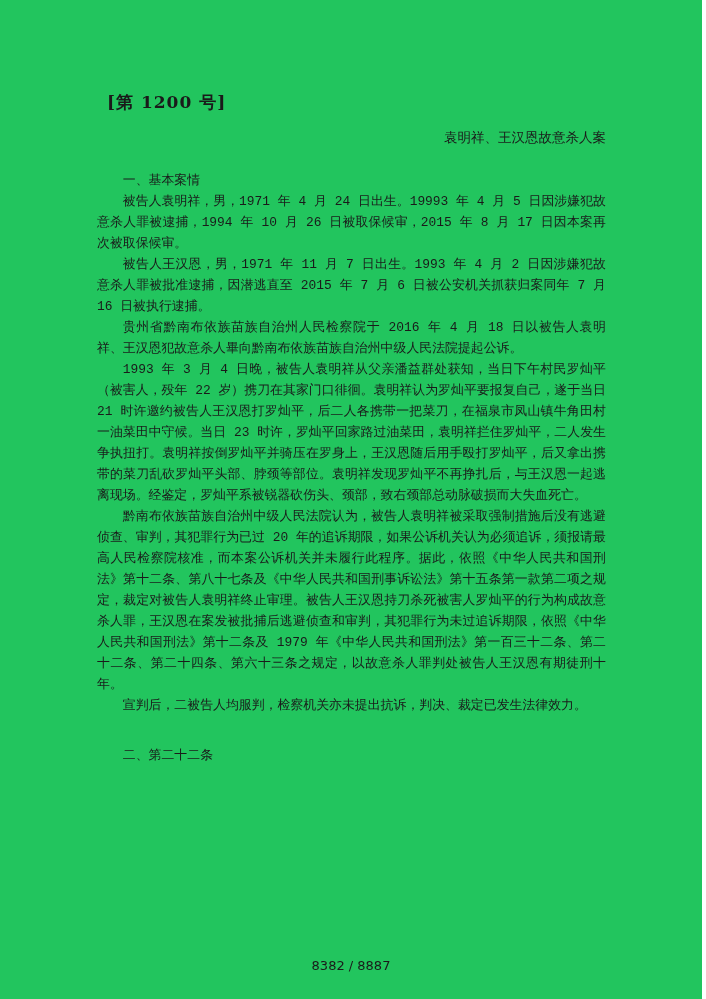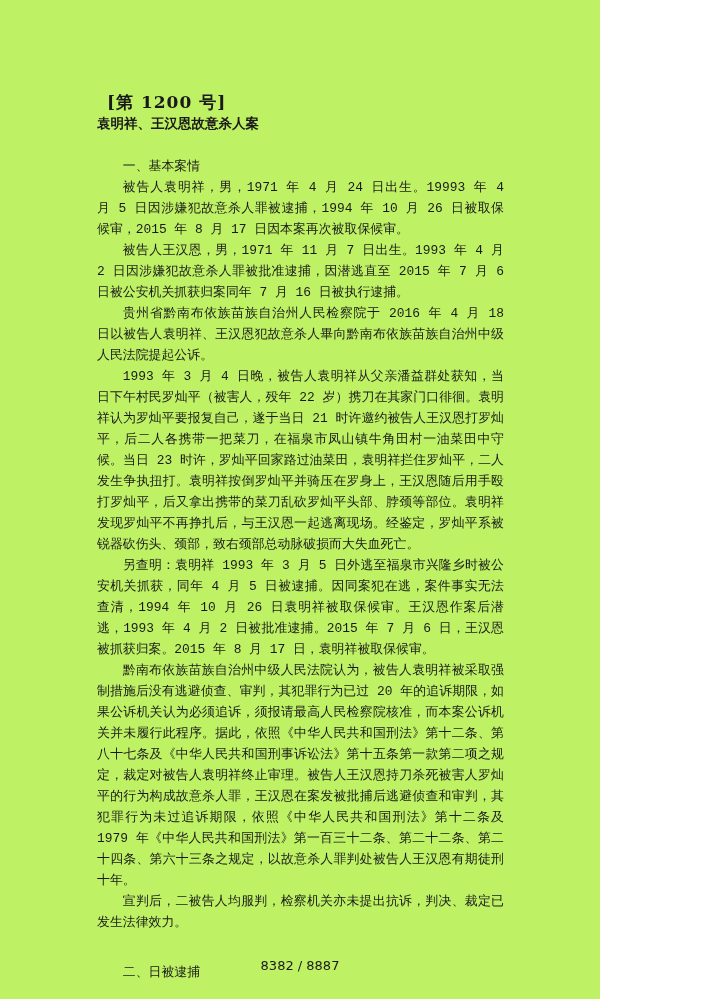--- a/index.html
+++ b/index.html
@@ -2,43 +2,43 @@
 <html><head>
 <meta charset="utf-8">
 <style>
   html, body {
     margin: 0;
     padding: 0;
     background: #ffffff;
   }
   .page {
     position: relative;
-    width: 600px;
+    width: 702px;
     height: 999px;
-    background: #bef264;
+    background: #22c55e;
     color: #1a1a1a;
     font-family: "DejaVu Serif", serif;
     overflow: hidden;
   }
   .content {
     padding: 90px 96px 0 97px;
   }
   .case-number {
     margin: 0 0 0 10px;
     font-size: 17px;
     font-weight: 700;
     line-height: 24px;
     letter-spacing: 1px;
   }
   .case-title {
-    margin: 0 0 0 0;
+    margin: 14px 0 0 0;
     font-size: 13.5px;
-    font-weight: 700;
+    font-weight: 400;
     line-height: 18px;
-    text-align: left;
+    text-align: right;
   }
   .case-subtitle {
     margin: 7px 0 0 0;
     font-size: 13.5px;
     font-weight: 700;
     line-height: 18px;
     text-align: center;
   }
   .doc-body {
     margin-top: 24px;
@@ -74,23 +74,22 @@
       <h1 class="case-number">[第 1200 号]</h1>
       <h2 class="case-title">袁明祥、王汉恩故意杀人案</h2>
     </header>
 
     <main class="doc-body">
       <p>一、基本案情</p>
       <p>被告人袁明祥，男，1971 年 4 月 24 日出生。19993 年 4 月 5 日因涉嫌犯故意杀人罪被逮捕，1994 年 10 月 26 日被取保候审，2015 年 8 月 17 日因本案再次被取保候审。</p>
       <p>被告人王汉恩，男，1971 年 11 月 7 日出生。1993 年 4 月 2 日因涉嫌犯故意杀人罪被批准逮捕，因潜逃直至 2015 年 7 月 6 日被公安机关抓获归案同年 7 月 16 日被执行逮捕。</p>
       <p>贵州省黔南布依族苗族自治州人民检察院于 2016 年 4 月 18 日以被告人袁明祥、王汉恩犯故意杀人畢向黔南布依族苗族自治州中级人民法院提起公诉。</p>
       <p>1993 年 3 月 4 日晚，被告人袁明祥从父亲潘益群处获知，当日下午村民罗灿平（被害人，殁年 22 岁）携刀在其家门口徘徊。袁明祥认为罗灿平要报复自己，遂于当日 21 时许邀约被告人王汉恩打罗灿平，后二人各携带一把菜刀，在福泉市凤山镇牛角田村一油菜田中守候。当日 23 时许，罗灿平回家路过油菜田，袁明祥拦住罗灿平，二人发生争执扭打。袁明祥按倒罗灿平并骑压在罗身上，王汉恩随后用手殴打罗灿平，后又拿出携带的菜刀乱砍罗灿平头部、脖颈等部位。袁明祥发现罗灿平不再挣扎后，与王汉恩一起逃离现场。经鉴定，罗灿平系被锐器砍伤头、颈部，致右颈部总动脉破损而大失血死亡。</p>
-      <p>另查明：袁明祥 1993 年 3 月 5 日外逃至福泉市兴隆乡时被公安机关抓获，同年 4 月 5 日被逮捕。因同案犯在逃，案件事实无法查清，1994 年 10 月 26 日袁明祥被取保候审。王汉恩作案后潜逃，1993 年 4 月 2 日被批准逮捕。2015 年 7 月 6 日，王汉恩被抓获归案。2015 年 8 月 17 日，袁明祥被取保候审。</p>
       <p>黔南布依族苗族自治州中级人民法院认为，被告人袁明祥被采取强制措施后没有逃避侦查、审判，其犯罪行为已过 20 年的追诉期限，如果公诉机关认为必须追诉，须报请最高人民检察院核准，而本案公诉机关并未履行此程序。据此，依照《中华人民共和国刑法》第十二条、第八十七条及《中华人民共和国刑事诉讼法》第十五条第一款第二项之规定，裁定对被告人袁明祥终止审理。被告人王汉恩持刀杀死被害人罗灿平的行为构成故意杀人罪，王汉恩在案发被批捕后逃避侦查和审判，其犯罪行为未过追诉期限，依照《中华人民共和国刑法》第十二条及 1979 年《中华人民共和国刑法》第一百三十二条、第二十二条、第二十四条、第六十三条之规定，以故意杀人罪判处被告人王汉恩有期徒刑十年。</p>
       <p>宣判后，二被告人均服判，检察机关亦未提出抗诉，判决、裁定已发生法律效力。</p>
-      <p class="section-gap">二、日被逮捕</p>
+      <p class="section-gap">二、第二十二条</p>
     </main>
   </div>
 
   <footer class="page-footer">
     <span>8382 / 8887</span>
   </footer>
 </div>
 
 </body></html>

